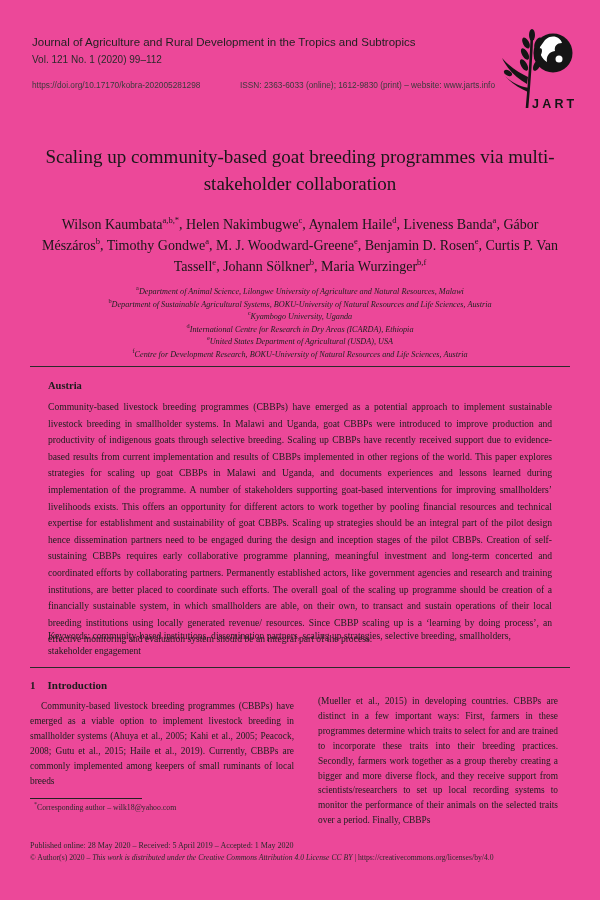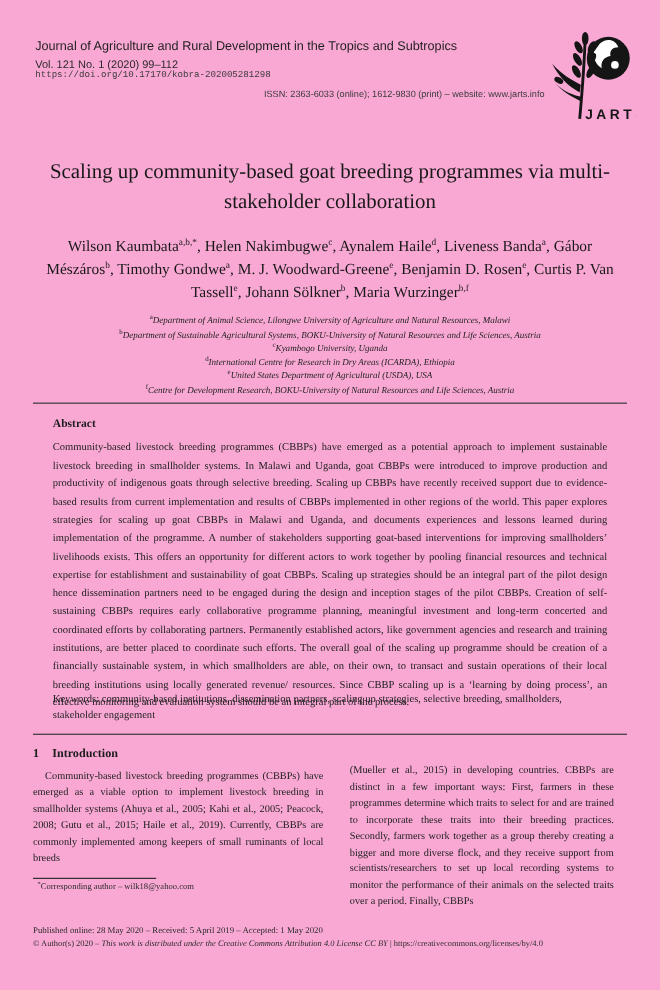--- a/index.html
+++ b/index.html
@@ -1,27 +1,27 @@
 <!DOCTYPE html>
 <html><head>
 <meta charset="utf-8">
 <style>
   html,body{margin:0;padding:0;background:#888;}
   .page{
-    position:relative;width:600px;height:900px;background:#f9a8d4;
+    position:relative;width:600px;height:900px;background:#ec4899;
     font-family:"Liberation Serif", serif;color:#1c1c1c;overflow:hidden;
     margin:0 auto;
   }
   
   .hdr-journal{position:absolute;left:32px;top:36px;width:440px;
     font-family:"Liberation Sans", sans-serif;font-size:11.5px;color:#1f1f1f;}
   .hdr-vol{position:absolute;left:32px;top:54px;
     font-family:"Liberation Sans", sans-serif;font-size:10px;color:#2a2a2a;}
-  .hdr-doi{position:absolute;left:32px;top:64px;
-    font-family:Liberation Mono, monospace;font-size:8.3px;color:#3a3a3a;}
+  .hdr-doi{position:absolute;left:32px;top:80px;
+    font-family:Liberation Sans, sans-serif;font-size:8.3px;color:#3a3a3a;}
   .hdr-issn{position:absolute;left:240px;top:80px;
     font-family:"Liberation Sans", sans-serif;font-size:8.3px;color:#3a3a3a;}
   .logo{position:absolute;right:22px;top:26px;width:82px;height:86px;}
   
   .title{position:absolute;left:45px;top:143px;width:510px;text-align:center;
     font-size:19px;line-height:27px;color:#181818;}
   .authors{position:absolute;left:30px;top:214px;width:540px;text-align:center;
     font-size:14px;line-height:21px;color:#181818;}
   .authors sup{font-size:8.5px;line-height:0;}
   .affils{position:absolute;left:30px;top:286px;width:540px;text-align:center;
@@ -95,21 +95,21 @@
       <div><sup>a</sup><span>Department of Animal Science, Lilongwe University of Agriculture and Natural Resources, Malawi</span></div>
       <div><sup>b</sup><span>Department of Sustainable Agricultural Systems, BOKU-University of Natural Resources and Life Sciences, Austria</span></div>
       <div><sup>c</sup><span>Kyambogo University, Uganda</span></div>
       <div><sup>d</sup><span>International Centre for Research in Dry Areas (ICARDA), Ethiopia</span></div>
       <div><sup>e</sup><span>United States Department of Agricultural (USDA), USA</span></div>
       <div><sup>f</sup><span>Centre for Development Research, BOKU-University of Natural Resources and Life Sciences, Austria</span></div>
     </div>
 
   <div class="rule rule1"></div>
 
-  <div class="abs-head">Abstract</div>
+  <div class="abs-head">Austria</div>
   <div class="abs-text">Community-based livestock breeding programmes (CBBPs) have emerged as a potential approach to implement sustainable livestock breeding in smallholder systems. In Malawi and Uganda, goat CBBPs were introduced to improve production and productivity of indigenous goats through selective breeding. Scaling up CBBPs have recently received support due to evidence-based results from current implementation and results of CBBPs implemented in other regions of the world. This paper explores strategies for scaling up goat CBBPs in Malawi and Uganda, and documents experiences and lessons learned during implementation of the programme. A number of stakeholders supporting goat-based interventions for improving smallholders’ livelihoods exists. This offers an opportunity for different actors to work together by pooling financial resources and technical expertise for establishment and sustainability of goat CBBPs. Scaling up strategies should be an integral part of the pilot design hence dissemination partners need to be engaged during the design and inception stages of the pilot CBBPs. Creation of self-sustaining CBBPs requires early collaborative programme planning, meaningful investment and long-term concerted and coordinated efforts by collaborating partners. Permanently established actors, like government agencies and research and training institutions, are better placed to coordinate such efforts. The overall goal of the scaling up programme should be creation of a financially sustainable system, in which smallholders are able, on their own, to transact and sustain operations of their local breeding institutions using locally generated revenue/ resources. Since CBBP scaling up is a ‘learning by doing process’, an effective monitoring and evaluation system should be an integral part of the process.</div>
 
   <div class="keywords">
     <span class="kw-label">Keywords:</span>
     <span> </span>
     <span>community-based institutions, dissemination partners, scaling up strategies, selective breeding, smallholders, stakeholder engagement</span>
   </div>
 
   <div class="rule rule2"></div>
 

